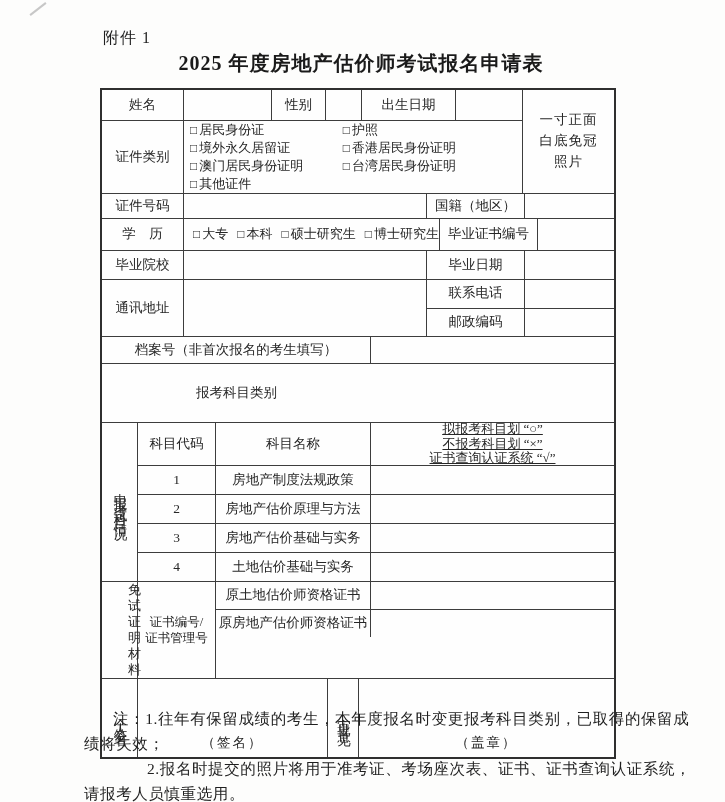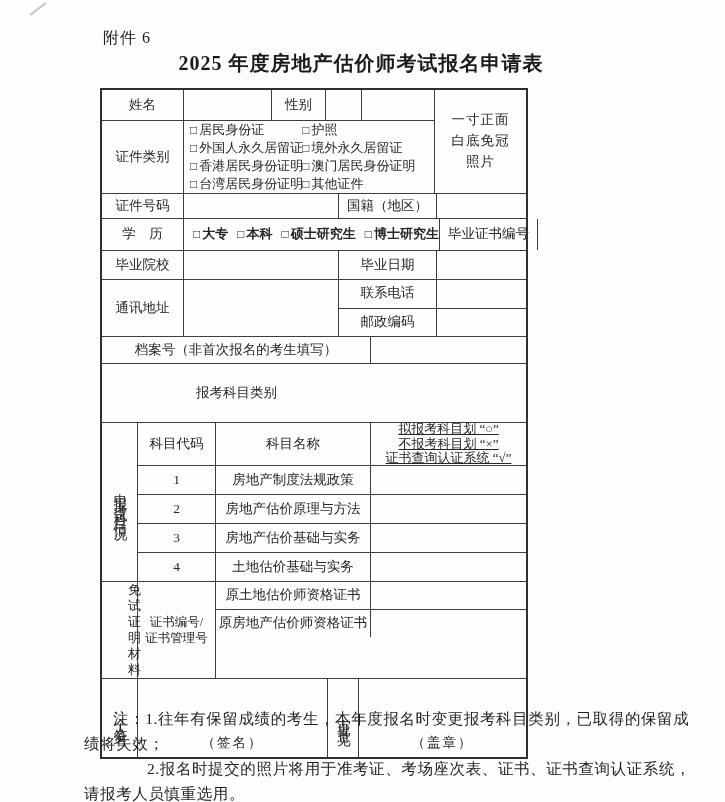--- a/index.html
+++ b/index.html
@@ -15,40 +15,40 @@
   .attachment{
     position:absolute;left:103px;top:28px;
     font-size:16px;letter-spacing:1px;color:#1f1f1f;
   }
   .title{
     position:absolute;left:0;top:50px;width:722px;
     text-align:center;font-size:20px;font-weight:bold;
     letter-spacing:1px;color:#1a1a1a;margin:0;
   }
   .ftable{
-    position:absolute;left:100px;top:88px;width:428px;
+    position:absolute;left:100px;top:88px;width:516px;
     border:2px solid #2f2f2f;box-sizing:border-box;
     font-size:13.5px;color:#262626;
     background:#fefefe;
   }
   .tr{display:flex;border-bottom:1px solid #3d3d3d;align-items:stretch;}
   .ftable > .tr:last-child{border-bottom:none;}
   .col{display:flex;flex-direction:column;}
   .col > .tr:last-child{border-bottom:none;}
   .td{
     border-right:1px solid #3d3d3d;
     display:flex;align-items:center;justify-content:center;
     box-sizing:border-box;text-align:center;
     line-height:1.25;
   }
   .tr > .td:last-child{border-right:none;}
   .tr > .col:last-child .td:last-child{border-right:none;text-decoration:underline;}
   .colr{border-right:1px solid #3d3d3d;}
   .grow{flex:1 1 auto;}
-  .left{justify-content:center;text-align:left;font-weight:bold;}
+  .left{justify-content:center;text-align:left;}
   
   .w82{width:82px;flex:0 0 82px;} .w88{width:88px;flex:0 0 88px;}
   .w54{width:54px;flex:0 0 54px;} .w36c{width:36px;flex:0 0 36px;}
   .w94{width:94px;flex:0 0 94px;} .w91{width:91px;flex:0 0 91px;}
   .w98{width:98px;flex:0 0 98px;} .w89{width:89px;flex:0 0 89px;}
   .w269{width:269px;flex:0 0 269px;}
   .w187{width:187px;flex:0 0 187px;}
   .w78{width:78px;flex:0 0 78px;} .w155{width:155px;flex:0 0 155px;}
   .w190{width:190px;flex:0 0 190px;} .w31{width:31px;flex:0 0 31px;}
   
@@ -90,41 +90,41 @@
   .art2{left:508px;top:745px;width:3px;height:3px;border-radius:50%;opacity:.35;}
   .art3{left:296px;top:776px;width:2px;height:2px;border-radius:50%;opacity:.3;}
 </style>
 </head>
 <body>
 
 <div class="art art1"></div>
 <div class="art art2"></div>
 <div class="art art3"></div>
 
-<div class="attachment">附件 6</div>
+<div class="attachment">附件 1</div>
 <h1 class="title">2025 年度房地产估价师考试报名申请表</h1>
 
 <div class="ftable">
 
   <div class="tr">
     <div class="col grow colr">
       <div class="tr h30">
         <div class="td w82">姓名</div>
         <div class="td w88"></div>
         <div class="td w54">性别</div>
         <div class="td w36c"></div>
+        <div class="td w94">出生日期</div>
         <div class="td grow"></div>
       </div>
       <div class="tr h72">
         <div class="td w82">证件类别</div>
         <div class="td grow checkcell">
           <div class="check-grid">
             <span class="opt"><span class="cb">□</span><span>居民身份证</span></span>
             <span class="opt"><span class="cb">□</span><span>护照</span></span>
-            <span class="opt"><span class="cb">□</span><span>外国人永久居留证</span></span>
             <span class="opt"><span class="cb">□</span><span>境外永久居留证</span></span>
             <span class="opt"><span class="cb">□</span><span>香港居民身份证明</span></span>
             <span class="opt"><span class="cb">□</span><span>澳门居民身份证明</span></span>
             <span class="opt"><span class="cb">□</span><span>台湾居民身份证明</span></span>
             <span class="opt"><span class="cb">□</span><span>其他证件</span></span>
           </div>
         </div>
       </div>
     </div>
     <div class="td w91 photo">

